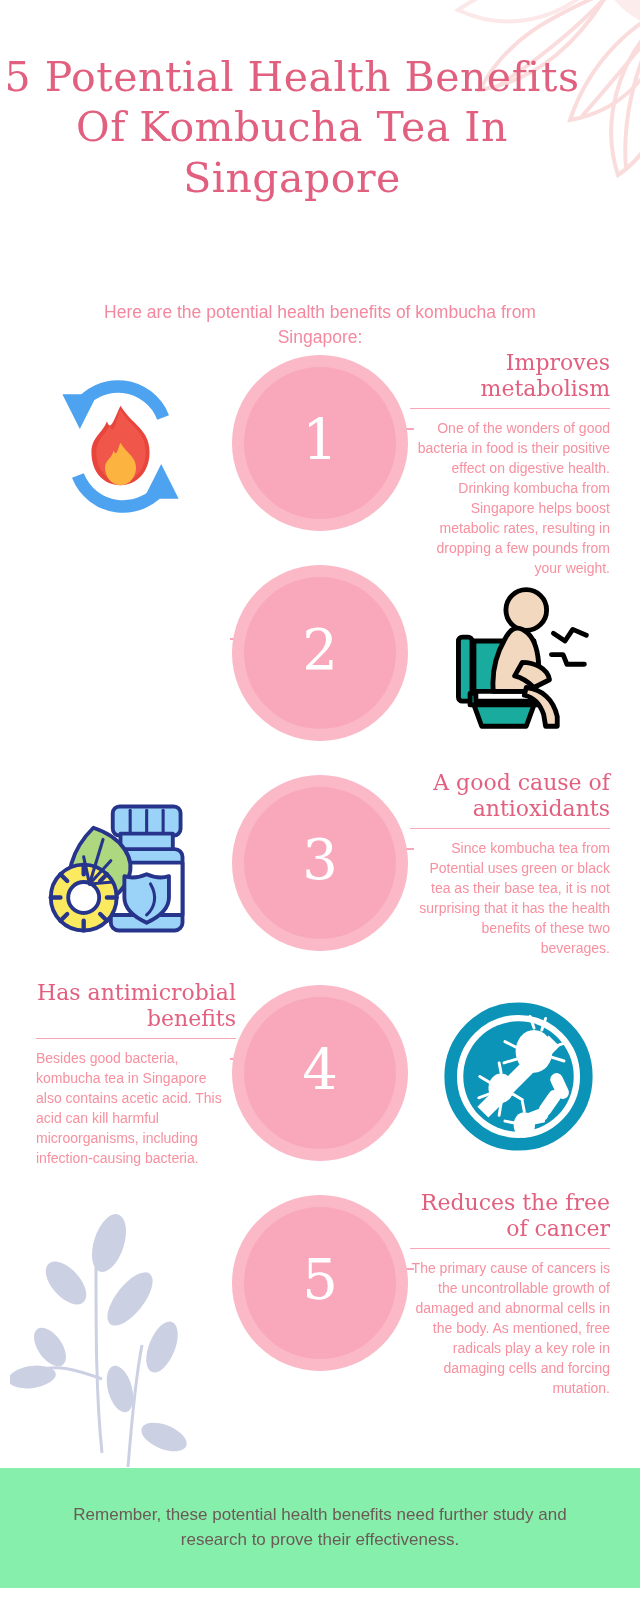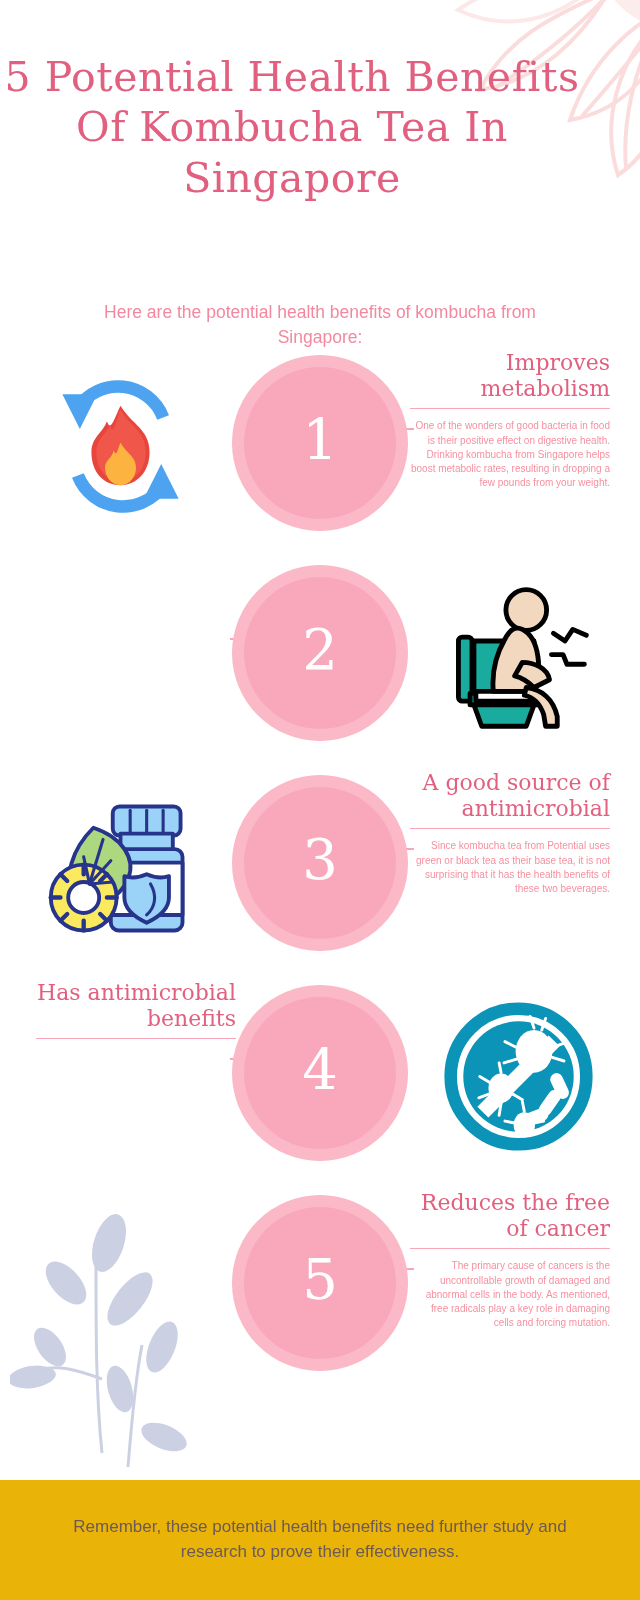--- a/index.html
+++ b/index.html
@@ -126,21 +126,21 @@
     text-align: right;
   }
   .b-rule {
     height: 1.5px;
     background: #f7a6ba;
     margin: 6px 0 10px 0;
     width: 100%;
   }
   .txt-right .b-rule { margin-left: 0; }
   .b-body {
-    font-size: 10px;
+    font-size: 14px;
     line-height: 1.42;
     color: #f7909f;
     margin: 0;
   }
 
   
   .connector {
     position: absolute;
     height: 1.5px;
     background: #f7a6ba;
@@ -159,24 +159,24 @@
     align-items: center;
     justify-content: center;
   }
   .icon-left  { left: 32px; }
   .icon-right { left: 430px; }
 
   
   .footer {
     position: absolute;
     left: 0;
-    bottom: 0;
+    bottom: 12px;
     width: 640px;
     height: 120px;
-    background: #eab308;
+    background: #86efac;
     display: flex;
     align-items: center;
     justify-content: center;
   }
   .footer-text {
     width: 510px;
     text-align: center;
     font-size: 17px;
     line-height: 1.45;
     color: #6b5a56;
@@ -297,21 +297,21 @@
         </g>
       </svg>
     </div>
     <div class="connector conn-right"></div>
     <div class="badge">
       <div class="badge-inner">
         <span class="badge-num">3</span>
       </div>
     </div>
     <div class="txt txt-right">
-      <p class="b-head">A good source of antimicrobial</p>
+      <p class="b-head">A good cause of antioxidants</p>
       <div class="b-rule"></div>
       <p class="b-body">Since kombucha tea from Potential uses green or black tea as their base tea, it is not surprising that it has the health benefits of these two beverages.</p>
     </div>
   </div>
 
   <div class="benefit b4">
     <div class="icon-slot icon-right">
       <svg viewBox="0 0 160 160" width="155" height="155">
         <circle cx="80" cy="80" r="70" fill="none" stroke="#0c93b8" stroke-width="13"></circle>
         <circle cx="80" cy="80" r="57" fill="#0c93b8"></circle>
@@ -345,20 +345,21 @@
     </div>
     <div class="connector conn-left"></div>
     <div class="badge">
       <div class="badge-inner">
         <span class="badge-num">4</span>
       </div>
     </div>
     <div class="txt txt-left">
       <p class="b-head">Has antimicrobial benefits</p>
       <div class="b-rule"></div>
+      <p class="b-body">Besides good bacteria, kombucha tea in Singapore also contains acetic acid. This acid can kill harmful microorganisms, including infection-causing bacteria.</p>
     </div>
   </div>
 
   <div class="benefit b5">
     <div class="connector conn-right"></div>
     <div class="badge">
       <div class="badge-inner">
         <span class="badge-num">5</span>
       </div>
     </div>

